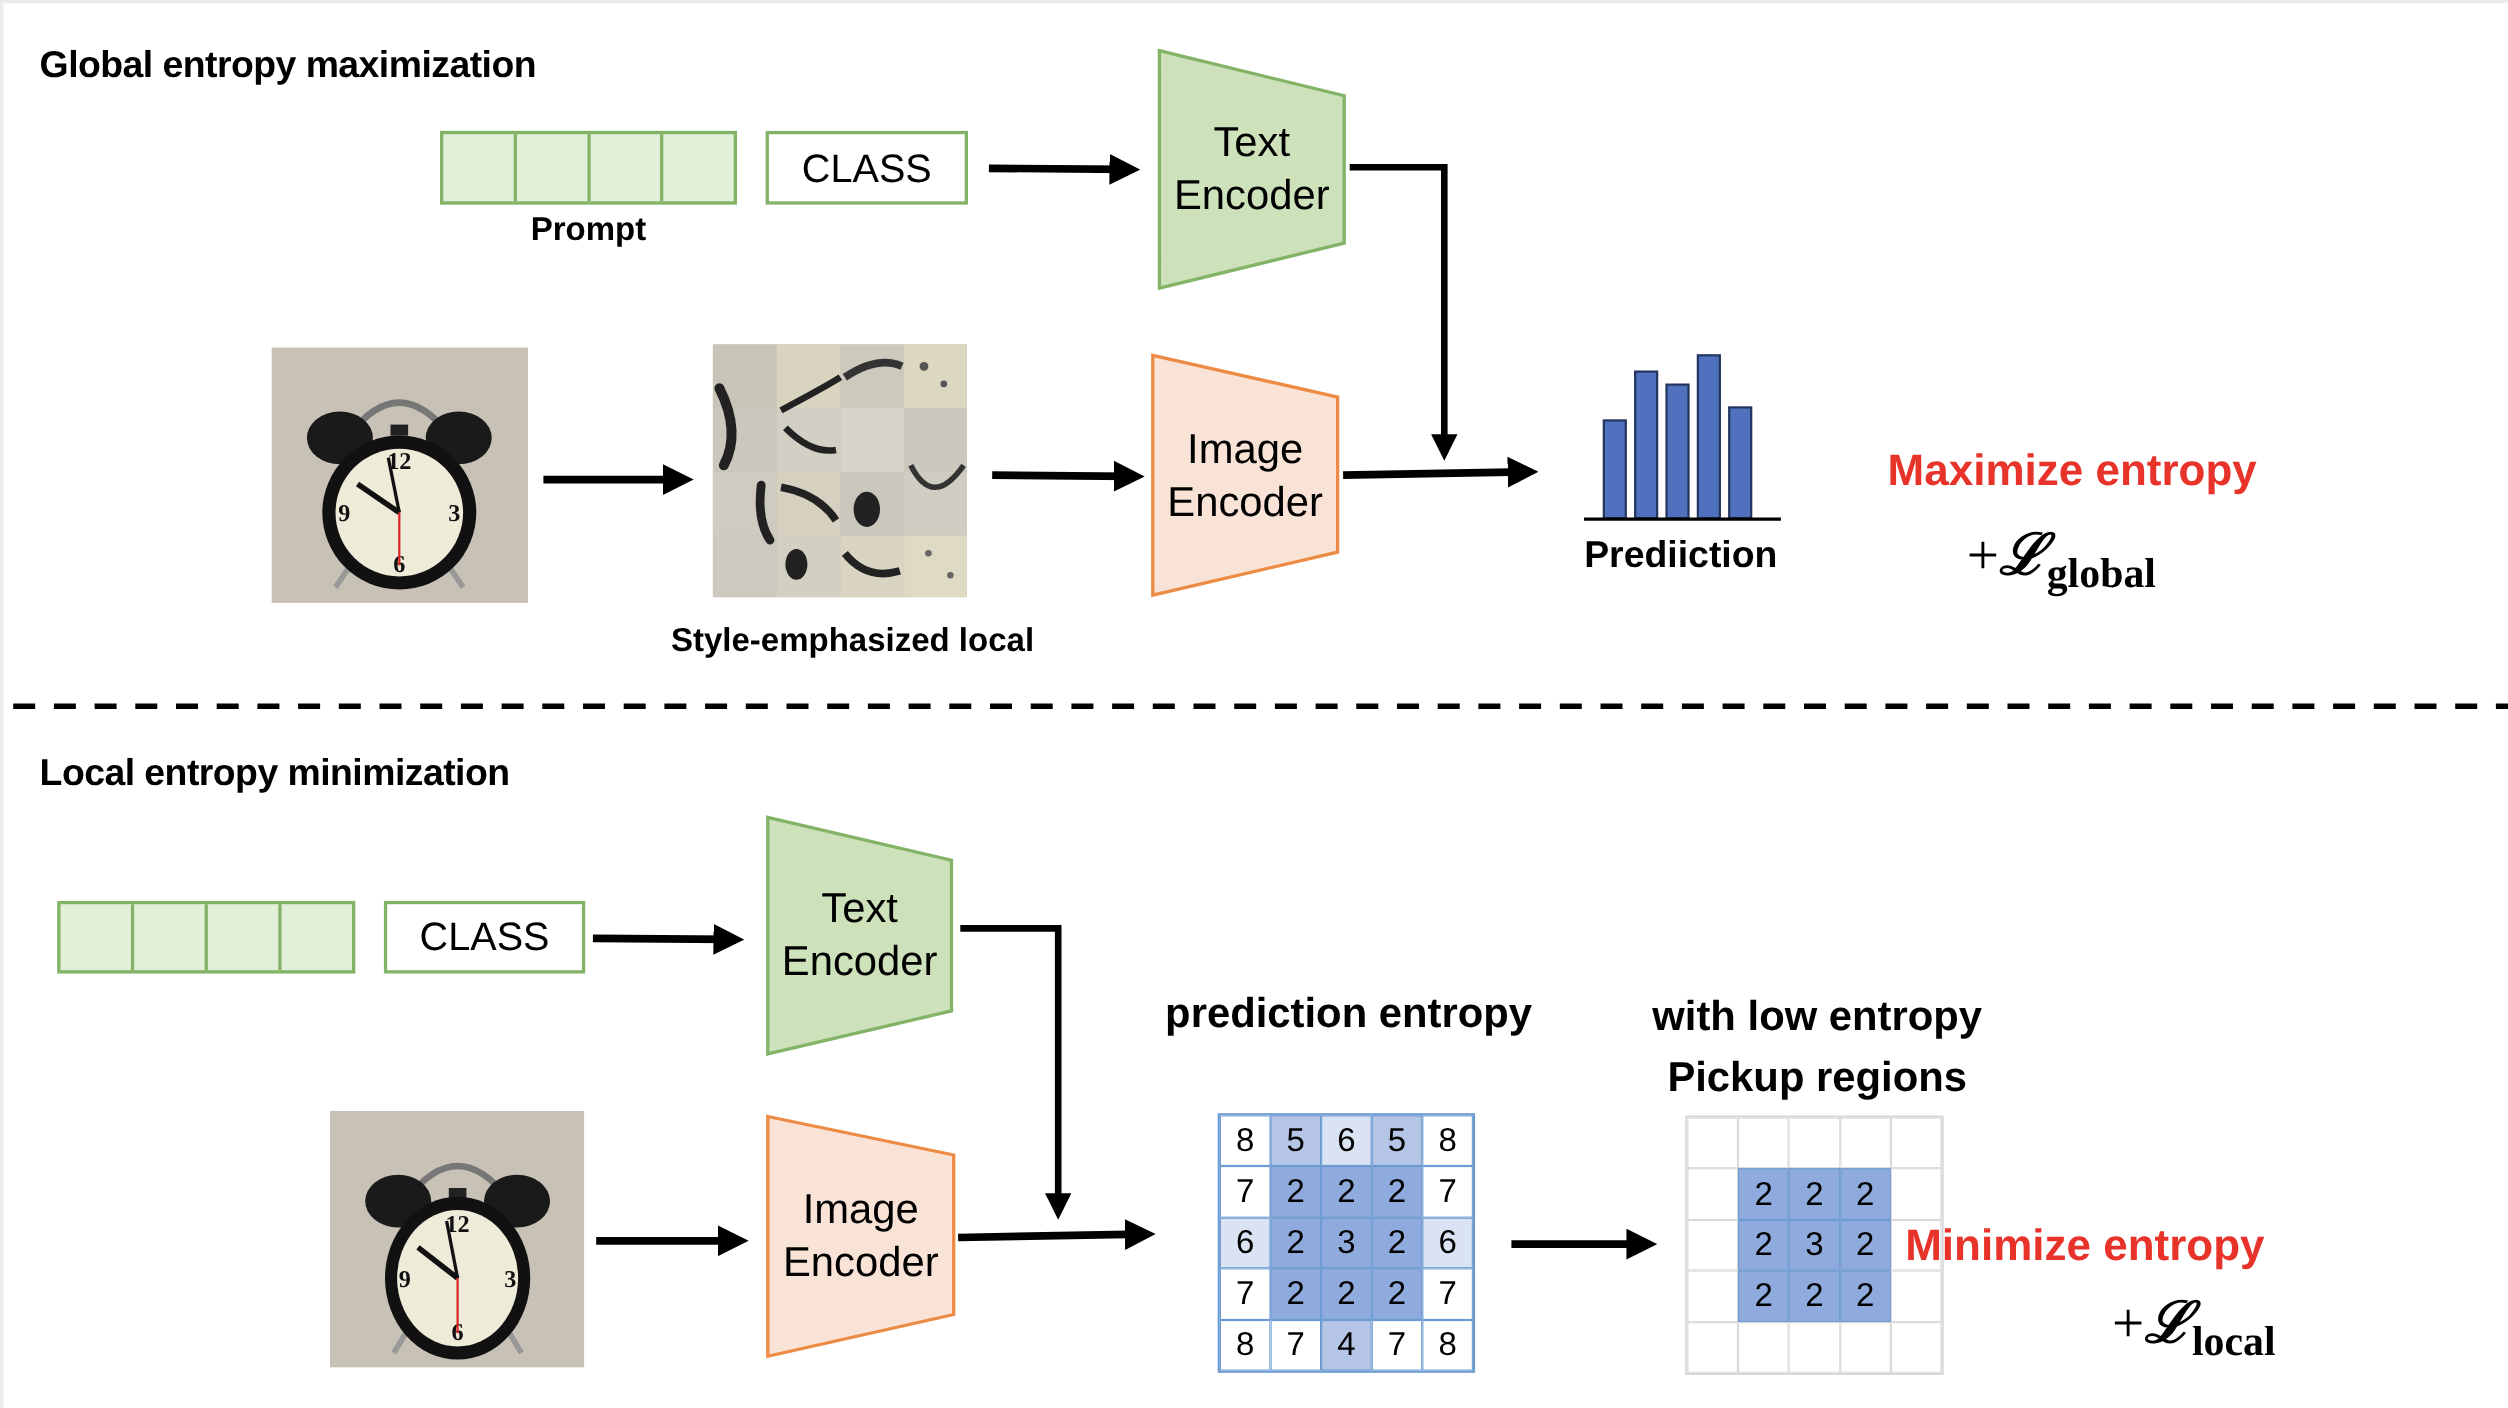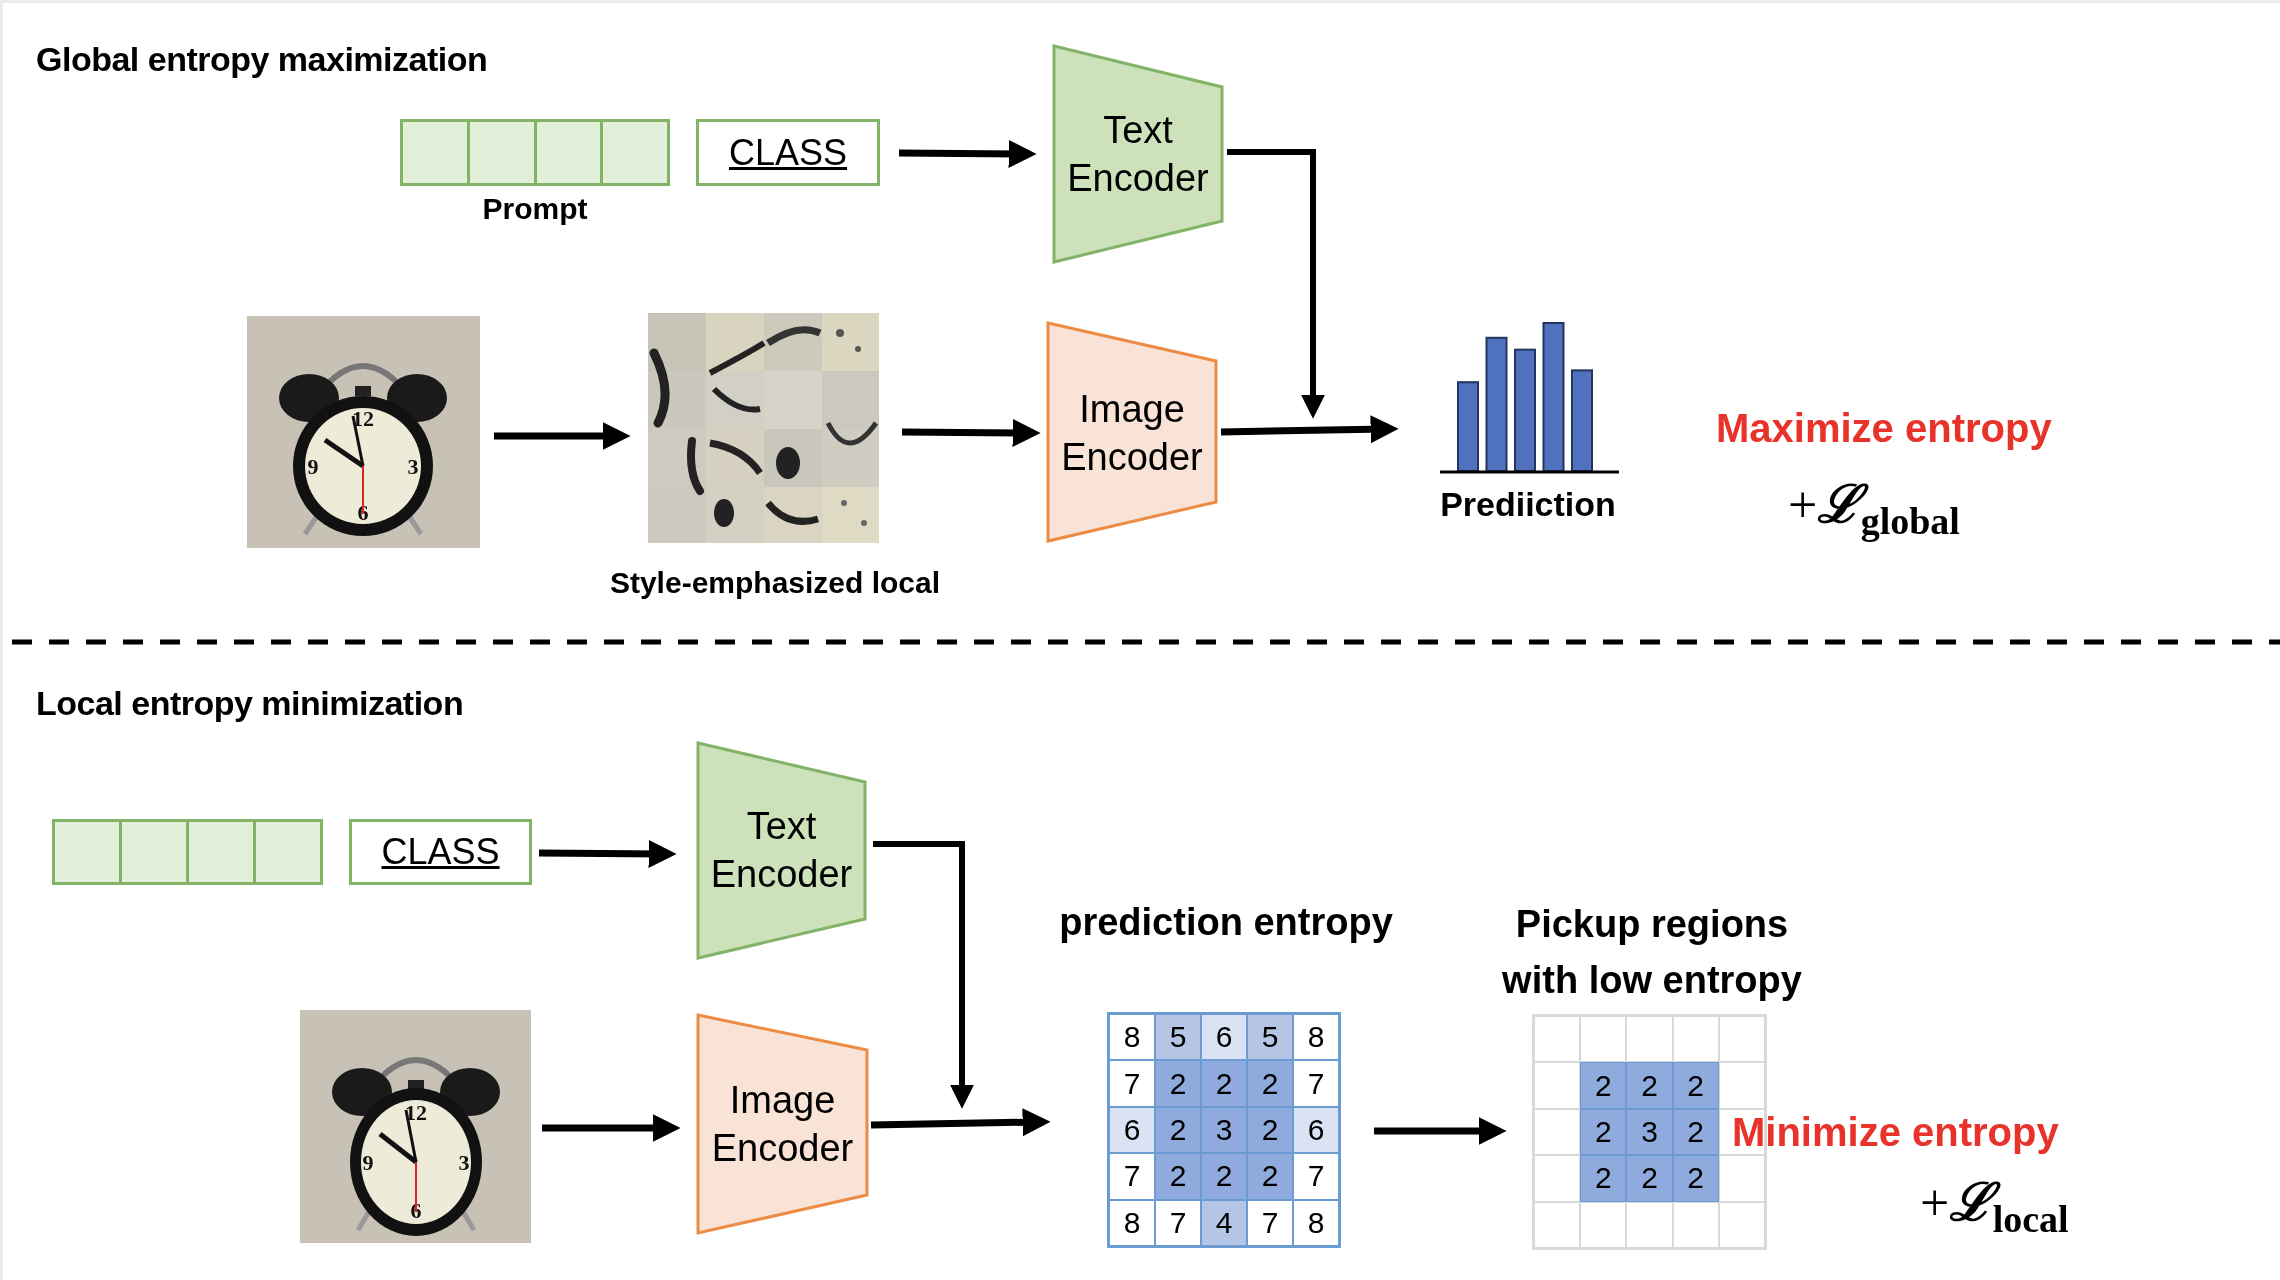--- a/index.html
+++ b/index.html
@@ -6,21 +6,21 @@
     body { width: 2280px; height: 1280px; position: relative; overflow: hidden;
            font-family: "Liberation Sans", "DejaVu Sans", sans-serif; color: #000; }
     .frame { position: absolute; left: 0; top: 0; width: 2280px; height: 1280px;
              border-top: 3px solid #ececec; border-left: 3px solid #ececec; box-sizing: border-box; }
     .abs { position: absolute; }
     .section-title { font-weight: bold; font-size: 34px; letter-spacing: -0.5px; white-space: nowrap; }
     .prompt { display: flex; border: 3px solid #82b366; box-sizing: border-box; background: #e2efd9; }
     .prompt .tok { flex: 1; border-right: 3px solid #82b366; }
     .prompt .tok:last-child { border-right: none; }
     .classbox { border: 3px solid #82b366; box-sizing: border-box; background: #fff;
-                display: flex; align-items: center; justify-content: center; font-size: 36px; text-decoration: underline; }
+                display: flex; align-items: center; justify-content: center; font-size: 36px; }
     .label-bold { font-weight: bold; font-size: 30px; white-space: nowrap; text-align: center; }
     .enc-text { font-size: 38px; line-height: 48px; text-align: center; white-space: nowrap; }
     .red { color: #e8332a; font-weight: bold; font-size: 40px; white-space: nowrap; }
     .loss { font-family: "Liberation Serif", "DejaVu Serif", serif; font-size: 52px; white-space: nowrap; }
     .loss .L { font-style: italic; font-family: "DejaVu Serif", serif; font-weight: bold; }
     .loss sub { font-weight: bold; font-size: 38px; vertical-align: -12px; }
     .head-text { font-weight: bold; font-size: 38px; line-height: 56px; text-align: center; white-space: nowrap; }
     .grid { display: grid; grid-template-columns: repeat(5, 1fr); grid-template-rows: repeat(5, 1fr); box-sizing: border-box; }
     .grid .cell { display: flex; align-items: center; justify-content: center; font-size: 30px; box-sizing: border-box; }
     .g1 { border: 2px solid #6b9bd1; }
@@ -183,22 +183,22 @@
 </svg>
 <div class="abs enc-text" style="left:698px; top:1076px; width:169px;">
   <div>Image</div>
   <div>Encoder</div>
 </div>
 
 <div class="abs head-text" style="left:1026px; top:894px; width:400px;">
   <div>prediction entropy</div>
 </div>
 <div class="abs head-text" style="left:1452px; top:896px; width:400px;">
+  <div>with low entropy</div>
   <div>Pickup regions</div>
-  <div>with low entropy</div>
 </div>
 
 <div class="abs grid g1" id="grid-patch" style="left:1107px; top:1012px; width:234px; height:236px;">
     <div class="cell" style="background: rgb(255, 255, 255);">8</div>
     <div class="cell" style="background: rgb(180, 197, 230);">5</div>
     <div class="cell" style="background: rgb(218, 227, 243);">6</div>
     <div class="cell" style="background: rgb(180, 197, 230);">5</div>
     <div class="cell" style="background: rgb(255, 255, 255);">8</div>
     <div class="cell" style="background: rgb(255, 255, 255);">7</div>
     <div class="cell" style="background: rgb(143, 170, 220);">2</div>

